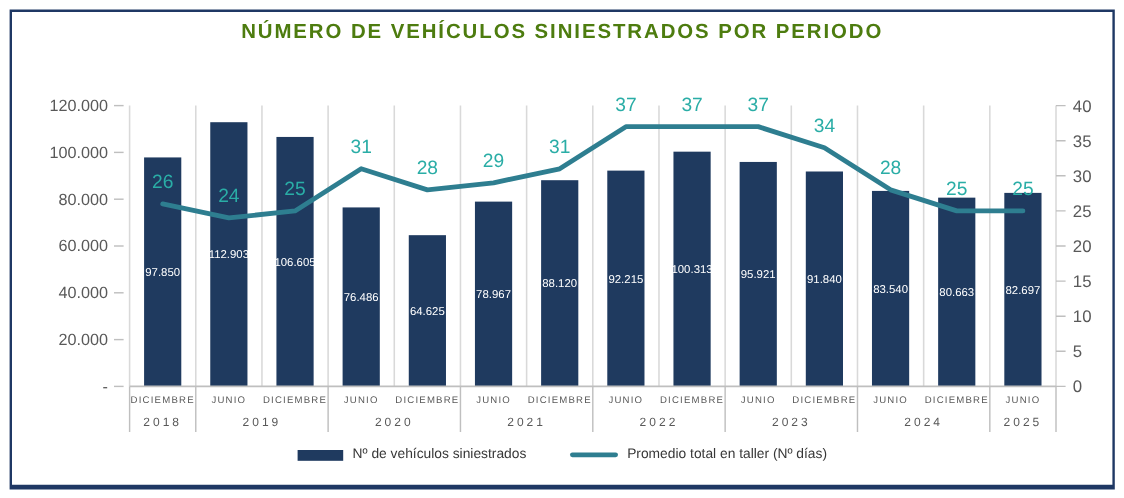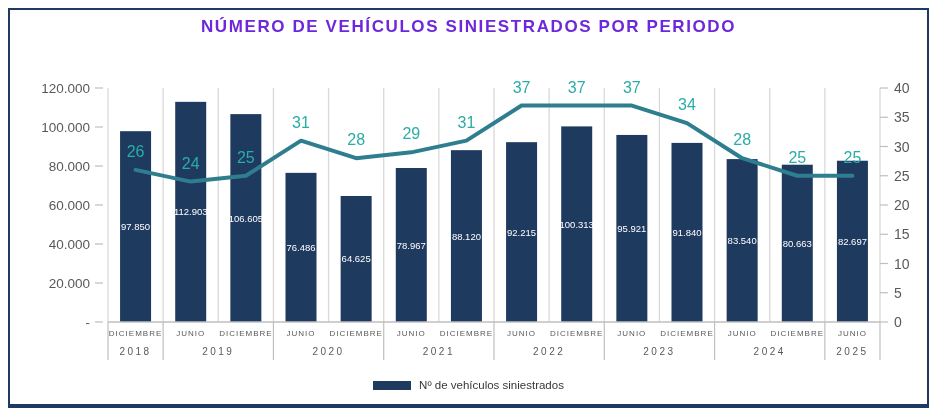--- a/index.html
+++ b/index.html
@@ -13,33 +13,33 @@
   }
   .title{
     position:absolute;top:16px;left:0;right:0;text-align:center;
     font-weight:bold;font-size:17px;letter-spacing:1.6px;
     color:#121218;line-height:1.32;
   }
   svg#chart{position:absolute;left:0;top:0;}
   svg text{font-family:"Liberation Sans",sans-serif;}
   .legend{
     position:absolute;left:0;right:0;top:373px;height:18px;
-    display:flex;justify-content:center;align-items:flex-end;gap:36px;
+    display:flex;justify-content:center;align-items:flex-start;gap:36px;
     font-size:11.5px;color:#373737;
   }
   .legend-item{display:flex;align-items:center;gap:8px;}
   .swatch-bar{width:38px;height:9px;display:inline-block;}
   .swatch-line{width:40px;height:4px;display:inline-block;border-radius:2px;}
 </style>
 </head>
 <body>
 
 <div class="frame" style="border-color: rgb(31, 56, 100);"></div>
 
-<div class="title" style="color: #6d28d9;">
+<div class="title" style="color: #4d7c0f;">
   <div>NÚMERO DE VEHÍCULOS SINIESTRADOS POR PERIODO</div>
 </div>
 
 <svg id="chart" width="937" height="415">
     <line x1="108" y1="88" x2="108" y2="322" stroke="#d9d9d9" stroke-width="1.3"></line>
     <line x1="163.14285714285714" y1="88" x2="163.14285714285714" y2="322" stroke="#d9d9d9" stroke-width="1.3"></line>
     <line x1="218.28571428571428" y1="88" x2="218.28571428571428" y2="322" stroke="#d9d9d9" stroke-width="1.3"></line>
     <line x1="273.42857142857144" y1="88" x2="273.42857142857144" y2="322" stroke="#d9d9d9" stroke-width="1.3"></line>
     <line x1="328.57142857142856" y1="88" x2="328.57142857142856" y2="322" stroke="#d9d9d9" stroke-width="1.3"></line>
     <line x1="383.7142857142857" y1="88" x2="383.7142857142857" y2="322" stroke="#d9d9d9" stroke-width="1.3"></line>
@@ -159,13 +159,17 @@
     <text x="659.4285714285714" y="355" text-anchor="middle" font-size="10" letter-spacing="2.5" fill="#595959">2023</text>
     <text x="769.7142857142858" y="355" text-anchor="middle" font-size="10" letter-spacing="2.5" fill="#595959">2024</text>
     <text x="852.4285714285714" y="355" text-anchor="middle" font-size="10" letter-spacing="2.5" fill="#595959">2025</text>
   </svg>
 
 <div class="legend">
   <div class="legend-item">
     <span class="swatch-bar" style="background: rgb(31, 58, 95);"></span>
     <span>Nº de vehículos siniestrados</span>
   </div>
+  <div class="legend-item">
+    <span class="swatch-line" style="background: rgb(46, 126, 144);"></span>
+    <span>Promedio total en taller (Nº días)</span>
+  </div>
 </div>
 
 </body></html>

